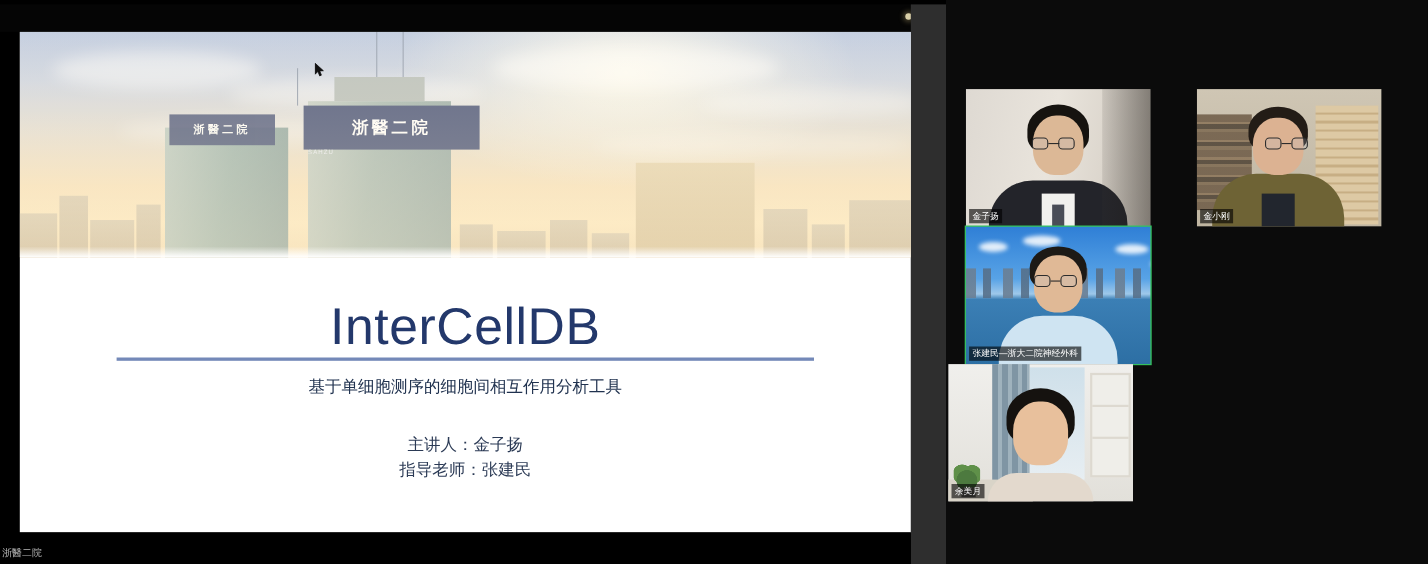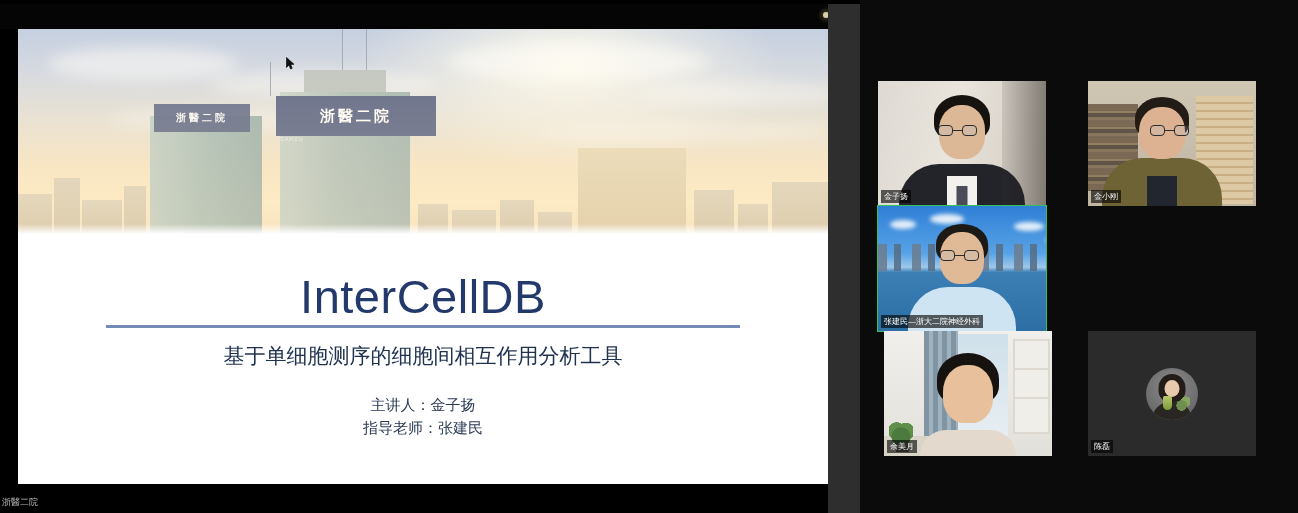--- a/index.html
+++ b/index.html
@@ -66,21 +66,21 @@
               background:linear-gradient(rgba(255,255,255,0),#fff); }
 
   
   .slide-title{
     position:absolute; left:0; top:240px; width:810px; text-align:center;
     font-size:47px; font-weight:400; color:#23386b; letter-spacing:.5px;
   }
   .divider{ position:absolute; left:88px; top:296px; width:634px; height:3px; background:#7489b8; }
   .slide-sub{
     position:absolute; left:0; top:313px; width:810px; text-align:center;
-    font-size:21px; color:#20324f;
+    font-size:15px; color:#20324f;
   }
   .slide-meta{
     position:absolute; left:0; top:365px; width:810px; text-align:center;
     font-size:15px; color:#2b3a55; line-height:1.5;
   }
   .cursor{ position:absolute; left:268px; top:28px; width:9px; height:13px; }
   .status-bar{ position:absolute; left:0; bottom:0; width:828px; height:33px; background:#000; }
   .status-text{ position:absolute; left:2px; bottom:8px; font-size:9px; color:#b9b9b9; white-space:nowrap; }
 
   
@@ -270,45 +270,33 @@
         <div class="p-hair" style="left:50%;transform:translateX(-50%);top:18px;width:52px;height:40px;background:#1d1a16"></div>
         <div class="p-head" style="left:50%;transform:translateX(-50%);top:26px;width:44px;height:52px;background:#e0b996"></div>
         <div class="lens" style="left:62px;top:44px"></div>
         <div class="lens" style="left:86px;top:44px"></div>
         <div class="p-glasses" style="left:77px;top:49px;width:9px;background:#2c2c2c"></div>
       </div>
       <div class="nametag">张建民—浙大二院神经外科</div>
     </div>
 
 
-    <div class="tile" style="left:24px;top:331px">
+    <div class="tile" style="left:2px;top:331px">
       <div class="tile-video bg5">
         <div class="window"></div>
         <div class="drape"></div>
         <div class="cab">
           <i style="top:30%"></i>
             <i style="top:62%"></i>
         </div>
         <div class="counter"></div>
         <div class="plant"></div>
         <div class="plantpot"></div>
         <div class="p-torso" style="left:50%;transform:translateX(-50%);bottom:0;width:96px;height:26px;background:#e3d9cd"></div>
         <div class="p-hair" style="left:50%;transform:translateX(-50%);top:22px;width:62px;height:52px;background:#15120f"></div>
         <div class="p-head" style="left:50%;transform:translateX(-50%);top:34px;width:50px;height:58px;background:#e8c09c"></div>
       </div>
       <div class="nametag">余美月</div>
     </div>
 
-    <div class="tile" style="left:228px;top:331px">
-      <div class="tile-video bg6">
-        <div class="avatar">
-          <div class="av-hair"></div>
-          <div class="av-face"></div>
-          <div class="av-body"></div>
-          <div class="av-glass"></div>
-          <div class="av-plant"></div>
-        </div>
-      </div>
-      <div class="nametag">陈磊</div>
-    </div>
 
   </div>
 </div>
 
 </body></html>

